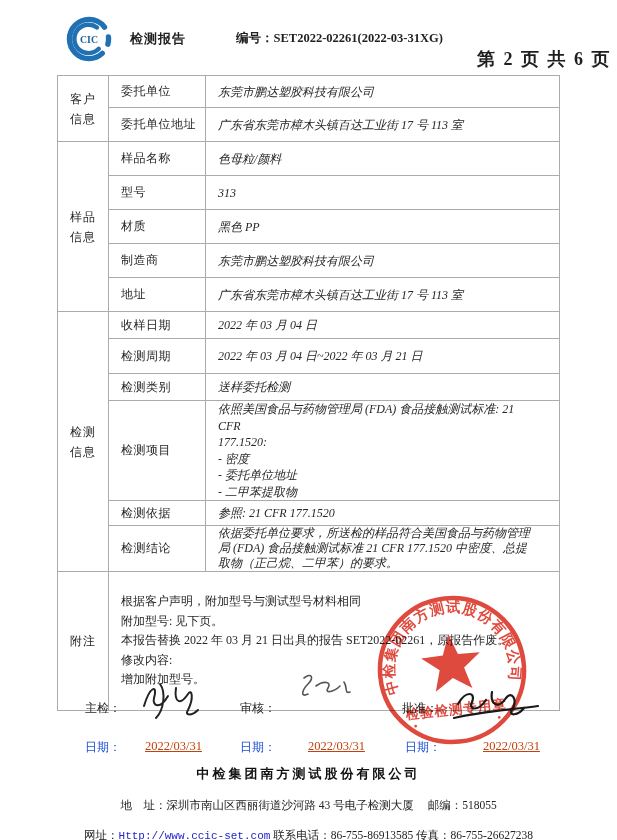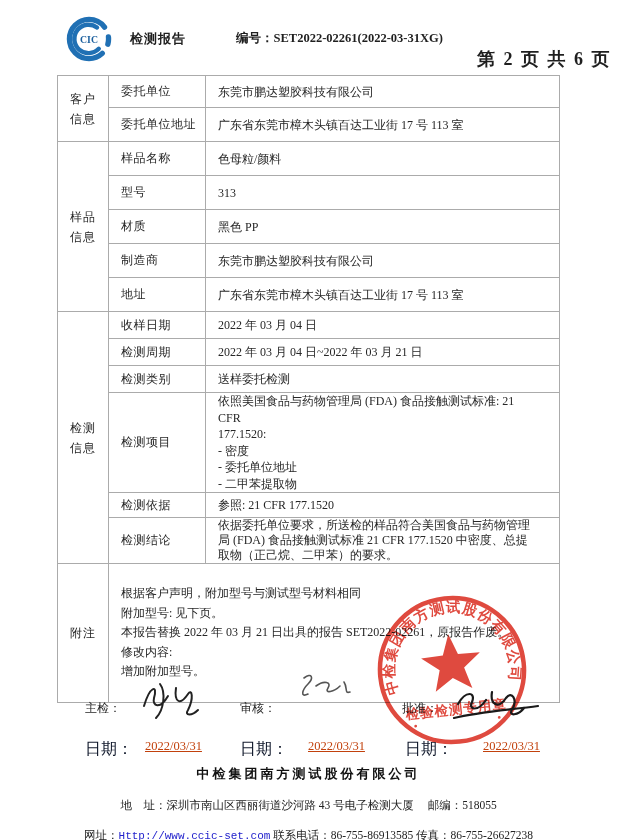--- a/index.html
+++ b/index.html
@@ -14,25 +14,25 @@
   .hdr { position:absolute; left:0; top:0; width:617px; height:70px; }
   .logo { position:absolute; left:62px; top:15px; width:54px; height:48px; }
   .hdr-title { position:absolute; left:130px; top:30px; font-size:13px; font-weight:bold; letter-spacing:1px; }
   .hdr-no { position:absolute; left:236px; top:30px; font-size:12.5px; font-weight:bold; }
   .hdr-page { position:absolute; left:477px; top:47px; font-size:18px; font-weight:bold; letter-spacing:2px; }
   
   table.rep { position:absolute; left:57px; top:75px; width:503px; border-collapse:collapse; table-layout:fixed; }
   table.rep td { border:1px solid #ababab; font-size:12px; vertical-align:middle; color:#262626; }
   td.sec { width:51px; text-align:center; padding:0 12px; line-height:20px; letter-spacing:1px; }
   td.lbl { width:97px; padding-left:12px; letter-spacing:0.5px; }
-  td.val { padding-left:12px; padding-right:22px; line-height:16px; }
+  td.val { padding-left:12px; padding-right:22px; line-height:16px;font-style:italic; }
   td.val .ml { line-height:16.5px; }
   .notes-cell { padding:20px 12px; line-height:19.5px; vertical-align:top; }
   .sig-label { position:absolute; font-size:12px; color:#262626; }
-  .date-label { position:absolute; font-size:16px; color:#0f172a; }
+  .date-label { position:absolute; font-size:12px; color:#1d4ed8; }
   .date-val { position:absolute; font-size:12.5px; color:#c2410c;text-decoration:underline; }
   .sig-svg { position:absolute; }
   
   .stamp { position:absolute; left:372px; top:590px; width:160px; height:160px; z-index:5;
            mix-blend-mode:multiply; opacity:0.92; transform:rotate(-6deg); }
   
   .footer { position:absolute; left:0; top:765px; width:617px; text-align:center; }
   .f-company { font-size:13px; font-weight:bold; letter-spacing:3px; color:#111; }
   .f-line { font-size:11.5px; margin-top:15px; color:#222; }
   .f-link { color:#2222cc; text-decoration:underline; font-family:"Liberation Mono","DejaVu Sans Mono",monospace; font-size:11px; }
@@ -94,21 +94,21 @@
     <tr style="height:34px">
       <td class="lbl">地址</td>
       <td class="val">广东省东莞市樟木头镇百达工业街 17 号 113 室</td>
     </tr>
 
     <tr style="height:27px">
       <td class="sec" rowspan="6">检测信息</td>
       <td class="lbl">收样日期</td>
       <td class="val">2022 年 03 月 04 日</td>
     </tr>
-    <tr style="height:27px">
+    <tr style="height:35px">
       <td class="lbl">检测周期</td>
       <td class="val">2022 年 03 月 04 日~2022 年 03 月 21 日</td>
     </tr>
     <tr style="height:27px">
       <td class="lbl">检测类别</td>
       <td class="val">送样委托检测</td>
     </tr>
     <tr style="height:83px">
       <td class="lbl">检测项目</td>
       <td class="val">

